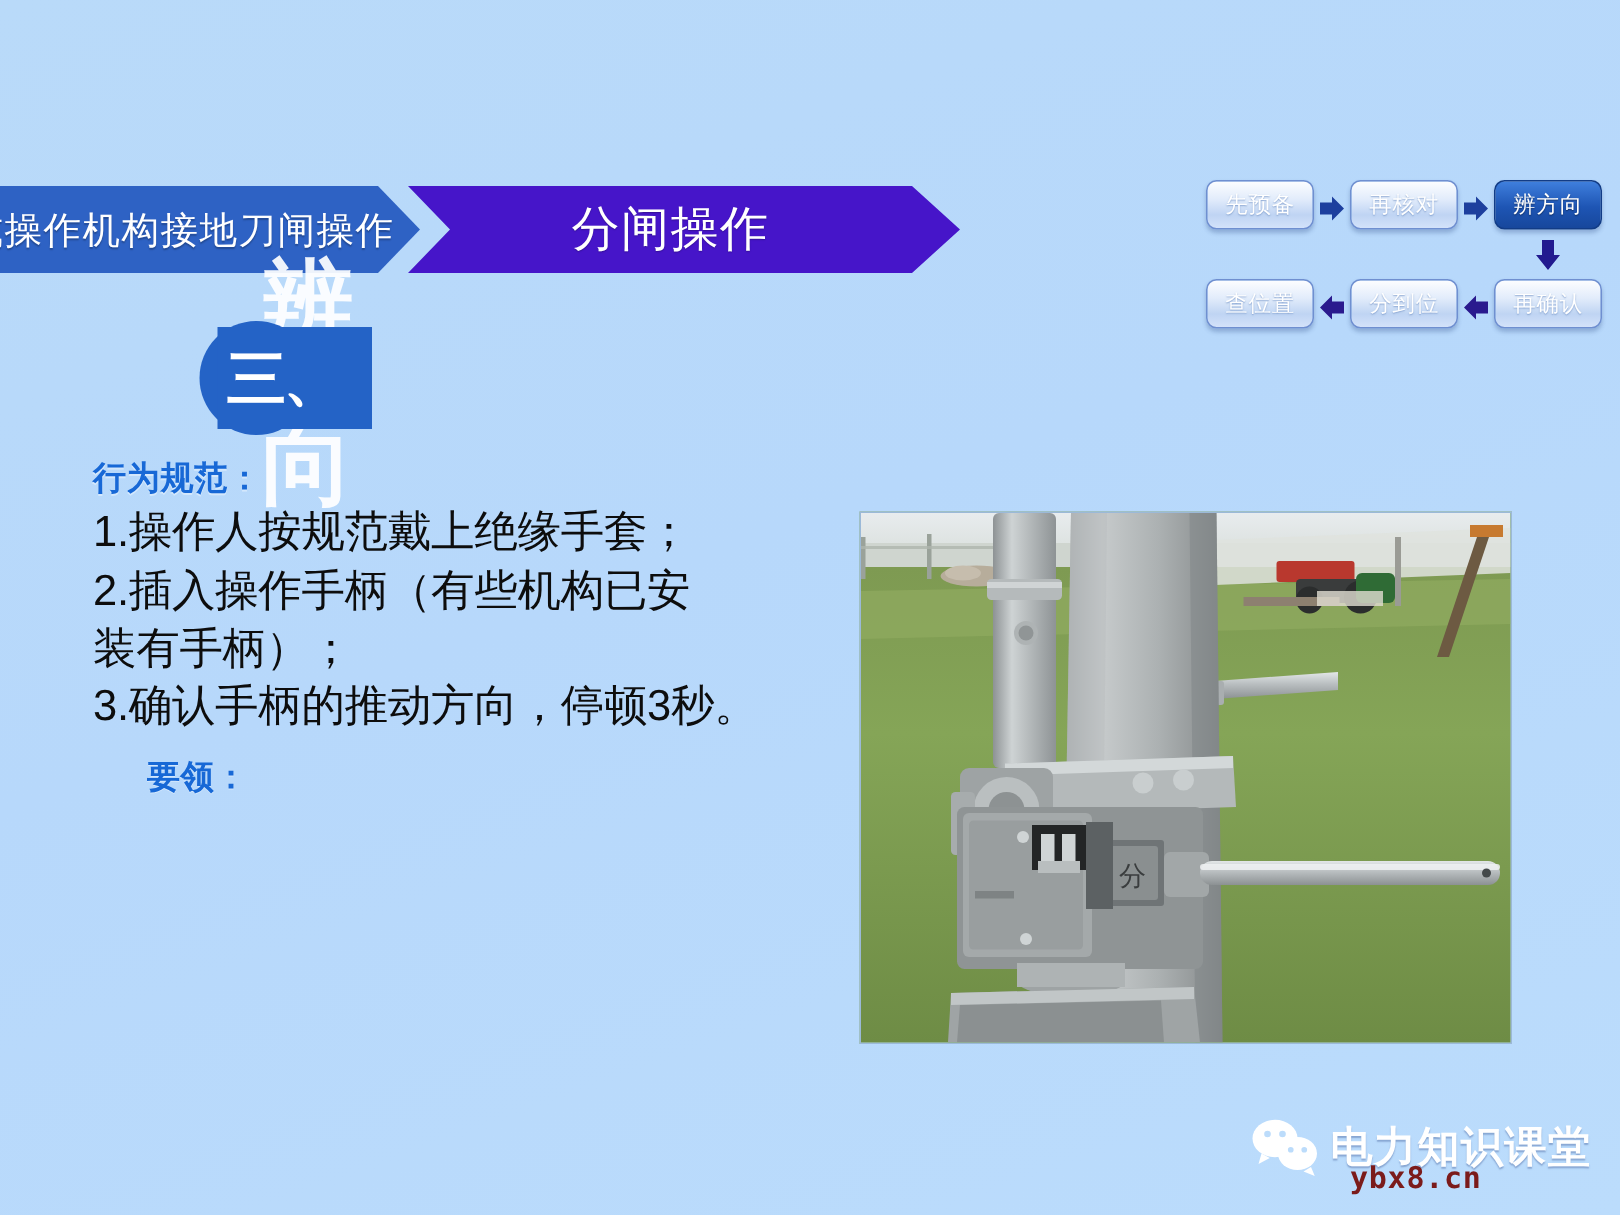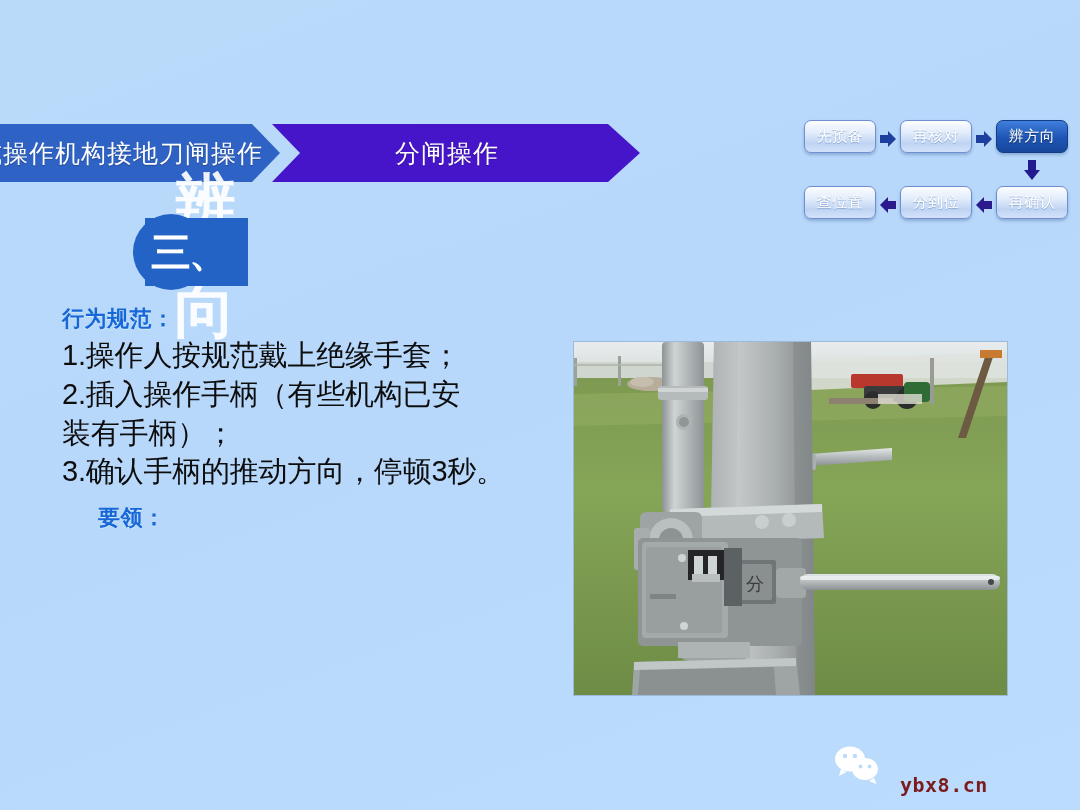--- a/index.html
+++ b/index.html
@@ -53,21 +53,21 @@
     padding-right: 18px;
   }
   #banner .chev span {
     color: #ffffff;
     font-size: 25px;
     letter-spacing: 1px;
     white-space: nowrap;
     text-shadow: 0 1px 1px rgba(0,0,0,.25);
   }
   #banner .chev-left span { font-size: 25px; margin-left: -6px; }
-  #banner .chev-right span { font-size: 25px; }
+  #banner .chev-right span { font-size: 32px; }
 
   
   #watermark {
     position: absolute;
     left: 145px;
     top: 176px;
     width: 120px;
     text-align: center;
     line-height: 0.86;
     font-size: 62px;
@@ -435,16 +435,17 @@
         <ellipse cx="17" cy="14" rx="15" ry="12.5" fill="#ffffff"></ellipse>
         <path d="M8 24 L6 31 L13.5 27 Z" fill="#ffffff"></path>
         <circle cx="12" cy="11" r="2.2" fill="#bcdcfb"></circle>
         <circle cx="22" cy="11" r="2.2" fill="#bcdcfb"></circle>
         <ellipse cx="32" cy="24" rx="13" ry="11" fill="#ffffff"></ellipse>
         <path d="M41 33 L43.5 39 L36 36 Z" fill="#ffffff"></path>
         <circle cx="27.5" cy="21.5" r="1.9" fill="#bcdcfb"></circle>
         <circle cx="36.5" cy="21.5" r="1.9" fill="#bcdcfb"></circle>
       </svg>
     </span>
+    <span id="logo-text">电力知识课堂</span>
   </div>
   <div id="site-url">ybx8.cn</div>
 
 </div>
 
 </body></html>

